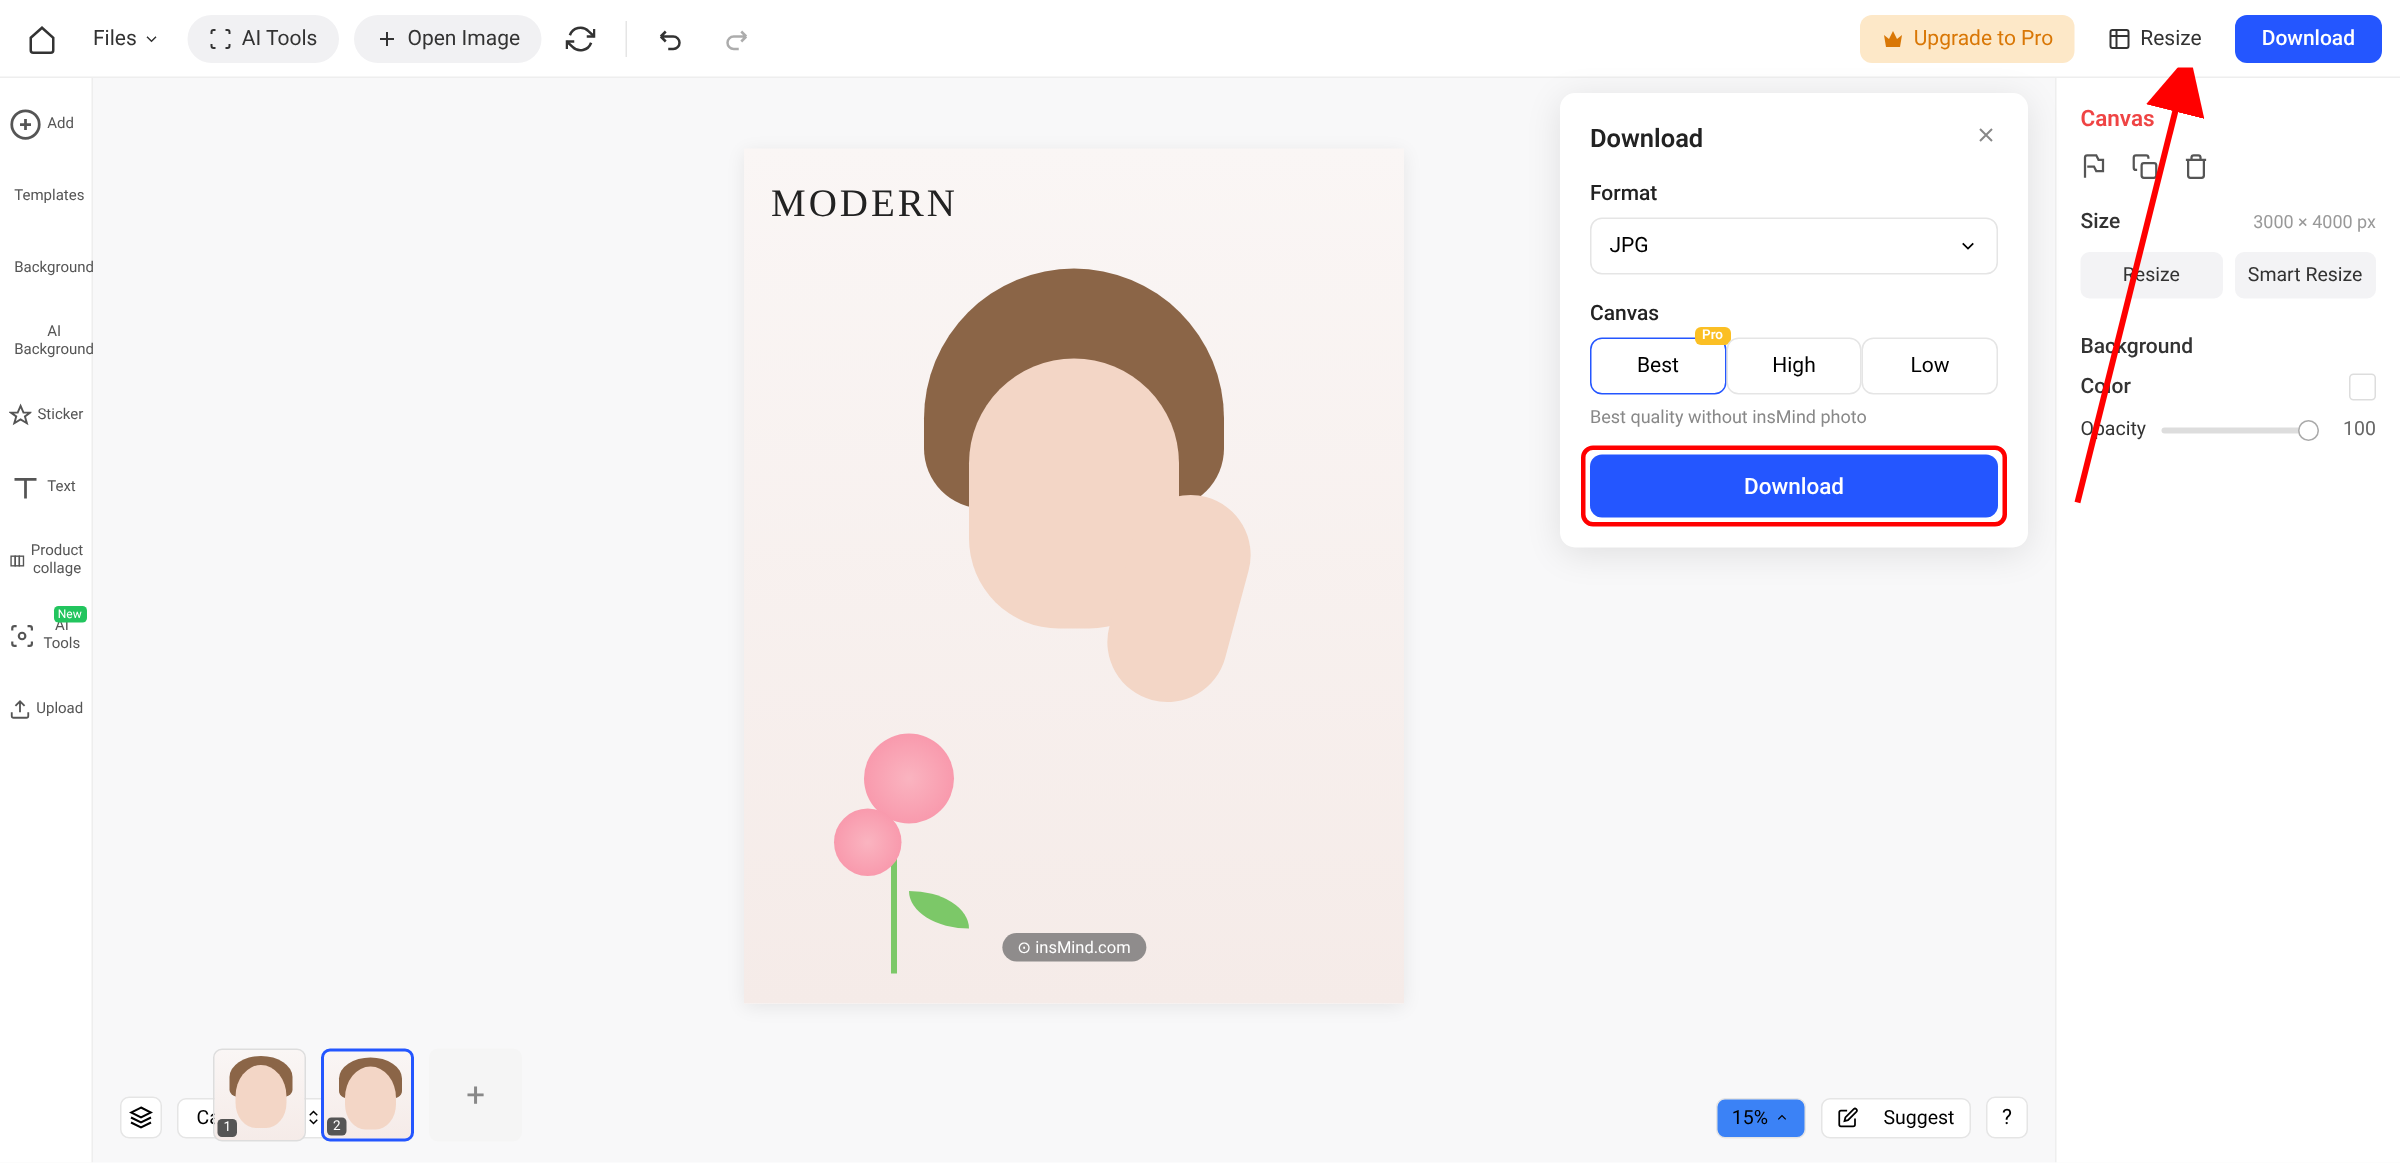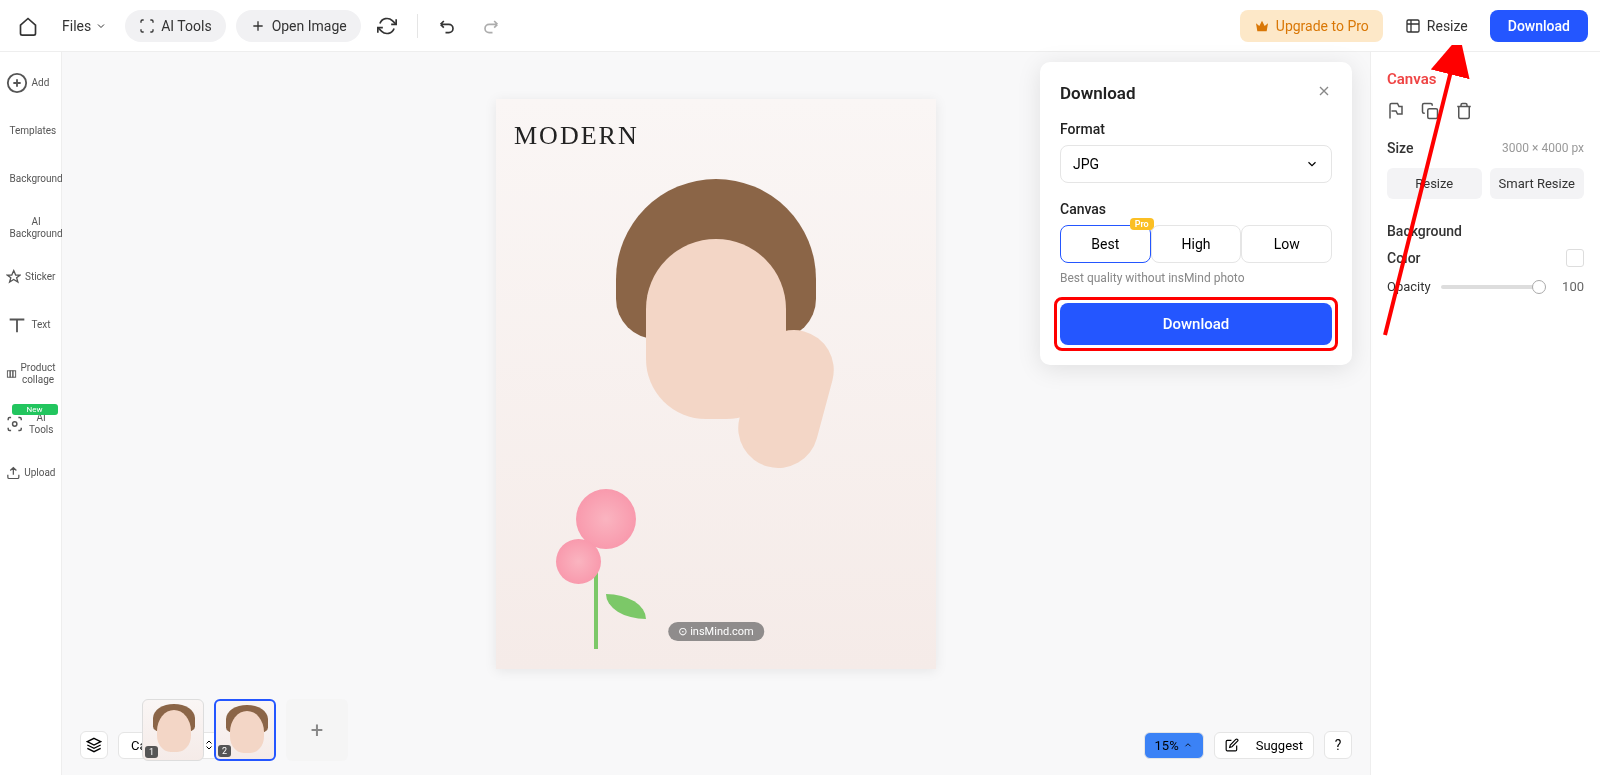--- a/index.html
+++ b/index.html
@@ -19,21 +19,21 @@
 .download-btn-top { padding: 8px 18px; border-radius: 8px; background: #2456ff; color: #fff; font-size: 14px; font-weight: 500; cursor: pointer; position: relative; }
 
 
 .main { display: flex; height: calc(775px - 52px); }
 
 
 .sidebar { width: 62px; border-right: 1px solid #eee; display: flex; flex-direction: column; align-items: center; padding-top: 16px; gap: 18px; }
 .side-item { display: flex; align-items: center; gap: 4px; cursor: pointer; padding: 4px; width: 58px; }
 .side-item svg { width: 22px; height: 22px; color: #555; }
 .side-item-label { font-size: 10px; color: #555; text-align: center; line-height: 1.2; }
-.badge-new { position: absolute; top: -4px; right: 2px; background: #22c55e; color: #fff; font-size: 8px; padding: 1px 15px; border-radius: 3px; }
+.badge-new { position: absolute; top: -4px; right: 2px; background: #22c55e; color: #fff; font-size: 8px; padding: 1px 3px; border-radius: 3px; }
 .side-item-rel { position: relative; }
 
 
 .canvas-wrap { flex: 1; background: #f8f8f9; position: relative; display: flex; align-items: center; justify-content: center; }
 .canvas-img { width: 440px; height: 570px; background: linear-gradient(180deg, #faf6f5 0%, #f5ebe8 100%); box-shadow: 0 2px 12px rgba(0,0,0,0.08); position: relative; overflow: hidden; margin-top: -60px; }
 .canvas-title { position: absolute; top: 22px; left: 18px; font-family: Georgia, serif; font-size: 26px; letter-spacing: 2px; color: #222; }
 .face { position: absolute; top: 80px; left: 50%; transform: translateX(-50%); width: 280px; height: 360px; }
 .face-hair { position: absolute; top: 0; left: 40px; width: 200px; height: 160px; background: #8b6547; border-radius: 100px 100px 40px 40px; }
 .face-skin { position: absolute; top: 60px; left: 70px; width: 140px; height: 180px; background: #f3d6c6; border-radius: 70px 70px 60px 60px; }
 .hand { position: absolute; top: 150px; right: 30px; width: 80px; height: 140px; background: #f3d6c6; border-radius: 40px; transform: rotate(15deg); }

